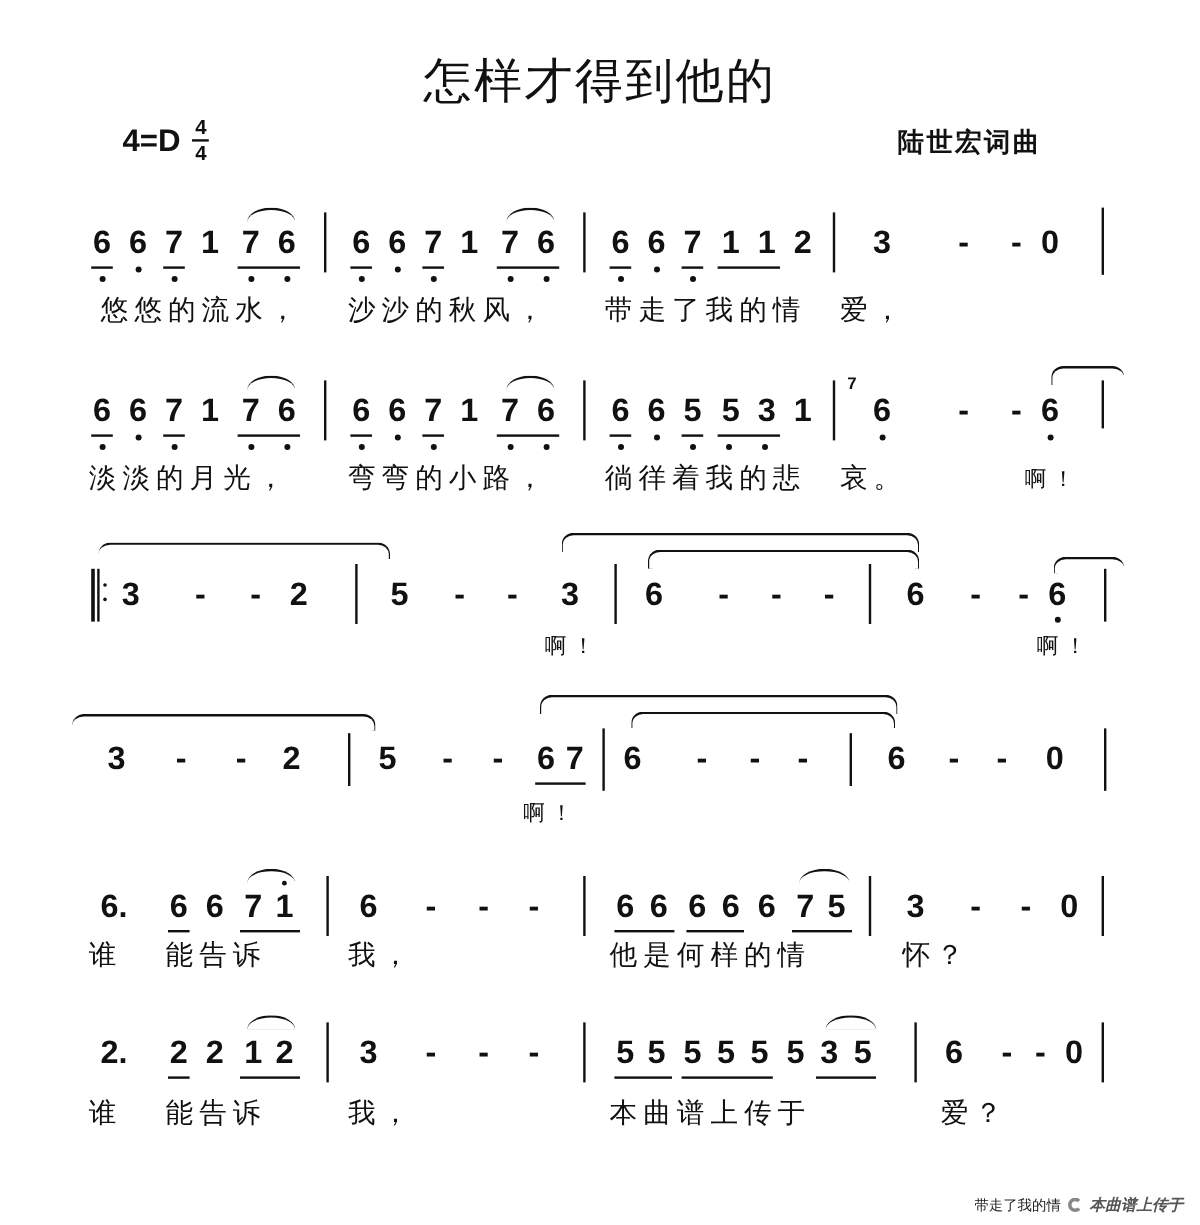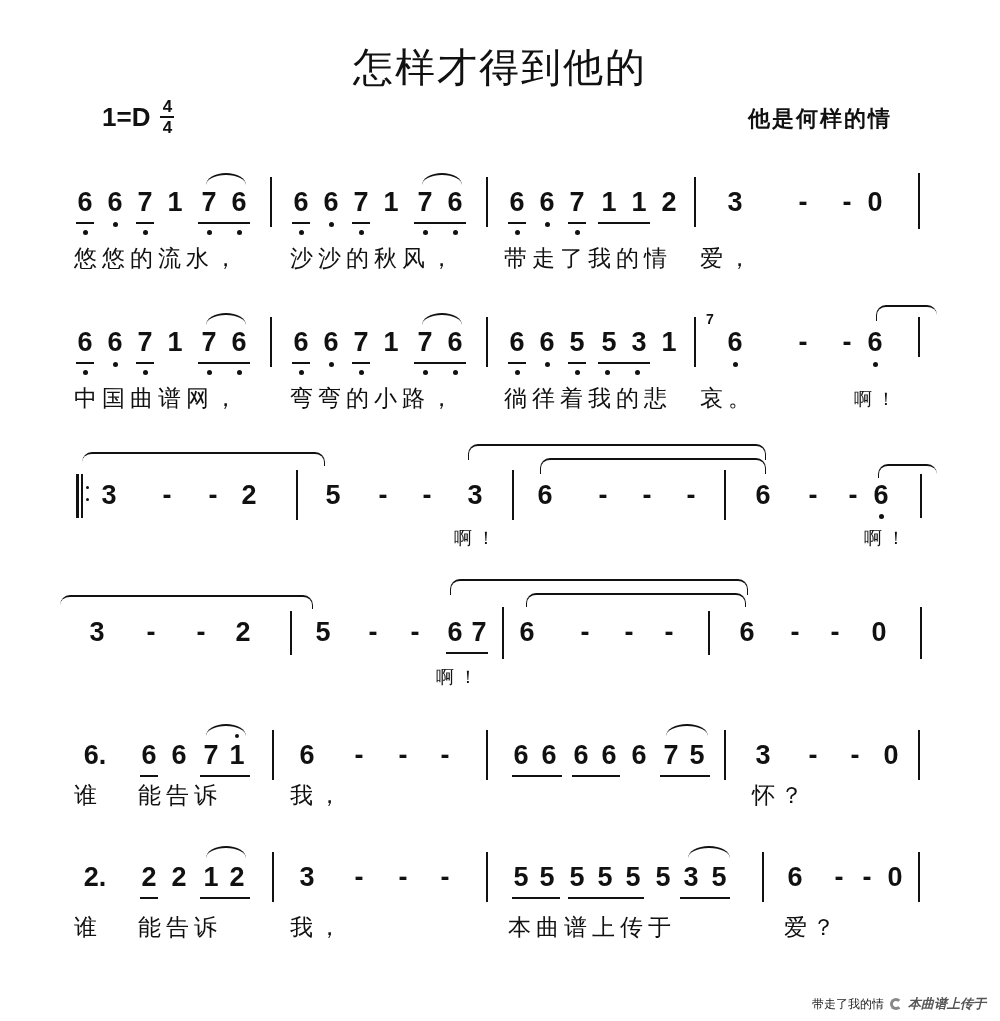--- a/index.html
+++ b/index.html
@@ -28,28 +28,28 @@
   .grace { position:absolute; font-family:"Liberation Sans", sans-serif; font-weight:bold; font-size:14px; }
   .footer { position:absolute; right:14px; top:995px; font-size:12px; color:#222; display:flex; align-items:center; gap:6px; }
   .logo { font-weight:bold; font-style:italic; color:#555; font-size:13px; }
   .logo-c { display:inline-block; width:12px; height:12px; border-radius:50%; border:3px solid #888; border-right-color:transparent; box-sizing:border-box; }
 </style>
 </head>
 <body>
 
 <div class="title">怎样才得到他的</div>
 <div class="key">
-  <span>1=D</span>
+  <span>4=D</span>
   <span class="frac">
     <span>4</span>
     <span class="bar"></span>
     <span>4</span>
   </span>
 </div>
-<div class="composer">他是何样的情</div>
+<div class="composer">陆世宏词曲</div>
 
 <div class="line" style="top:185px;height:80px;">
   <div class="notes">
     <span class="n" style="left:2px">6</span>
     <span class="n" style="left:32px">6</span>
     <span class="n" style="left:62px">7</span>
     <span class="n" style="left:92px">1</span>
     <span class="n" style="left:126px">7</span>
     <span class="n" style="left:156px">6</span>
     <div class="slur" style="left:134px;top:-12px;width:40px;height:10px;"></div>
@@ -93,21 +93,21 @@
       <div class="dot" style="left:473px;top:37px"></div>
       <div class="dot" style="left:503px;top:45px"></div>
     <div class="bl" style="left:622px;top:-8px;height:50px"></div>
 
     <span class="n" style="left:652px">3</span>
     <span class="n" style="left:720px">-</span>
     <span class="n" style="left:764px">-</span>
     <span class="n" style="left:792px">0</span>
     <div class="bl" style="left:846px;top:-12px;height:56px"></div>
   </div>
-  <span class="lyr" style="left:2px;top:58px">悠悠的流水，</span>
+  <span class="lyr" style="left:12px;top:58px">悠悠的流水，</span>
   <span class="lyr" style="left:218px;top:58px">沙沙的秋风，</span>
   <span class="lyr" style="left:432px;top:58px">带走了我的情　爱，</span>
 </div>
 
 <div class="line" style="top:325px;height:90px;">
   <div class="notes">
     <span class="n" style="left:2px">6</span>
     <span class="n" style="left:32px">6</span>
     <span class="n" style="left:62px">7</span>
     <span class="n" style="left:92px">1</span>
@@ -160,21 +160,21 @@
     <span class="grace" style="left:634px;top:-14px">7</span>
     <span class="n" style="left:652px">6</span>
     <span class="n" style="left:720px">-</span>
     <span class="n" style="left:764px">-</span>
     <span class="n" style="left:792px">6</span>
     <div class="dot" style="left:661px;top:37px"></div>
       <div class="dot" style="left:801px;top:37px"></div>
     <div class="tie" style="left:804px;top:-20px;width:60px;height:14px;border-right:none;"></div>
     <div class="bl" style="left:846px;top:-8px;height:40px"></div>
   </div>
-  <span class="lyr" style="left:2px;top:58px">中国曲谱网，</span>
+  <span class="lyr" style="left:2px;top:58px">淡淡的月光，</span>
   <span class="lyr" style="left:432px;top:58px">徜徉着我的悲　哀。</span>
   <span class="lyr" style="left:218px;top:58px">弯弯的小路，</span>
   <span class="lyr small" style="left:782px;top:62px">啊！</span>
 </div>
 
 <div class="line" style="top:478px;height:80px;">
   <div class="notes">
     <div class="bl" style="left:4px;top:-4px;height:44px;width:3px"></div>
     <div class="bl" style="left:9px;top:-4px;height:44px;width:1.5px"></div>
     <div class="dot" style="left:14px;top:8px;width:3px;height:3px"></div>
@@ -280,20 +280,21 @@
 
     <span class="n" style="left:680px">3</span>
     <span class="n" style="left:730px">-</span>
     <span class="n" style="left:772px">-</span>
     <span class="n" style="left:808px">0</span>
     <div class="bl" style="left:846px;top:-8px;height:50px"></div>
   </div>
   <span class="lyr" style="left:2px;top:42px">谁</span>
   <span class="lyr" style="left:66px;top:42px">能告诉</span>
   <span class="lyr" style="left:218px;top:42px">我，</span>
+  <span class="lyr" style="left:436px;top:42px">他是何样的情</span>
   <span class="lyr" style="left:680px;top:42px">怀？</span>
 </div>
 
 <div class="line" style="top:860px;height:80px;">
   <div class="notes">
     <span class="n" style="left:8px;width:30px">2.</span>
     <span class="n" style="left:66px">2</span>
     <span class="n" style="left:96px">2</span>
     <span class="n" style="left:128px">1</span>
     <span class="n" style="left:154px">2</span>

